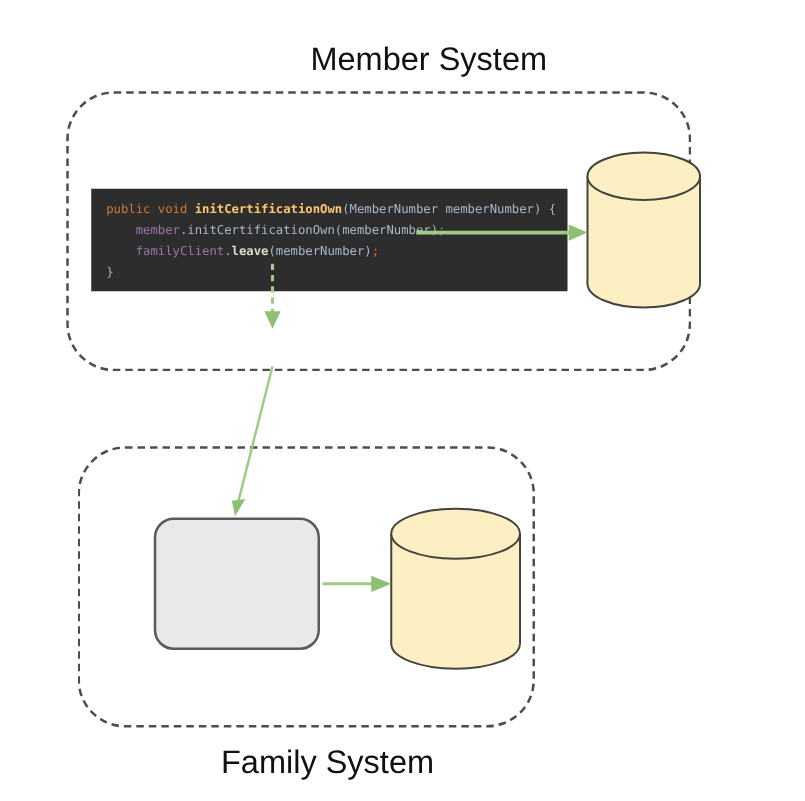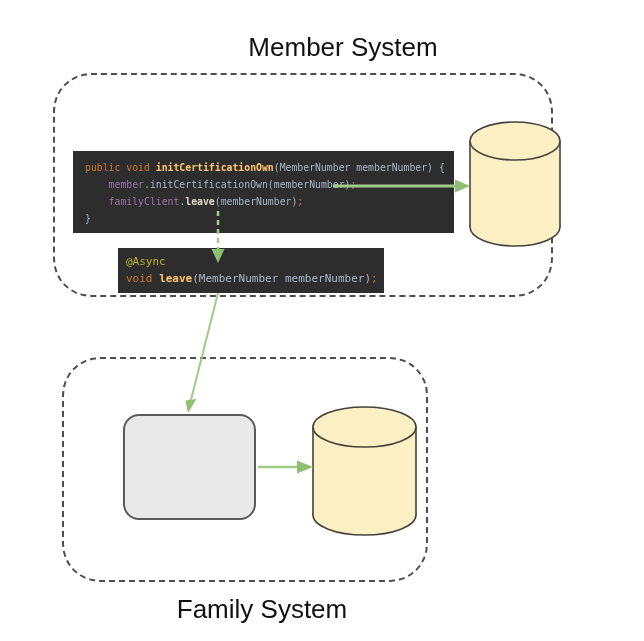--- a/index.html
+++ b/index.html
@@ -39,21 +39,20 @@
 <body>
 
 <div id="canvas">
 
   <div class="sys-title" id="member-title">Member System</div>
 
   <div class="sys-box" id="member-box"></div>
 
   <div class="code-block" id="code-main"><div class="code-line"><span class="tok-kw">public void </span><span class="tok-method">initCertificationOwn</span><span class="tok-plain">(MemberNumber memberNumber) {</span></div><div class="code-line"><span class="tok-plain">    </span><span class="tok-field">member</span><span class="tok-plain">.initCertificationOwn(memberNumber)</span><span class="tok-kw">;</span></div><div class="code-line"><span class="tok-plain">    </span><span class="tok-field">familyClient</span><span class="tok-plain">.</span><span class="tok-call">leave</span><span class="tok-plain">(memberNumber)</span><span class="tok-kw">;</span></div><div class="code-line"><span class="tok-plain">}</span></div></div>
 
-  <div class="code-block" id="code-async"><div class="code-line"><span class="tok-ann">@Async</span></div><div class="code-line"><span class="tok-kw">void </span><span class="tok-method">leave</span><span class="tok-plain">(MemberNumber memberNumber)</span><span class="tok-kw">;</span></div></div>
 
   <div class="sys-box" id="family-box"></div>
 
   <div id="service-node"></div>
 
   <div class="sys-title" id="family-title">Family System</div>
 
   <svg id="overlay" viewBox="0 0 644 641" xmlns="http://www.w3.org/2000/svg">
 
     <g>

